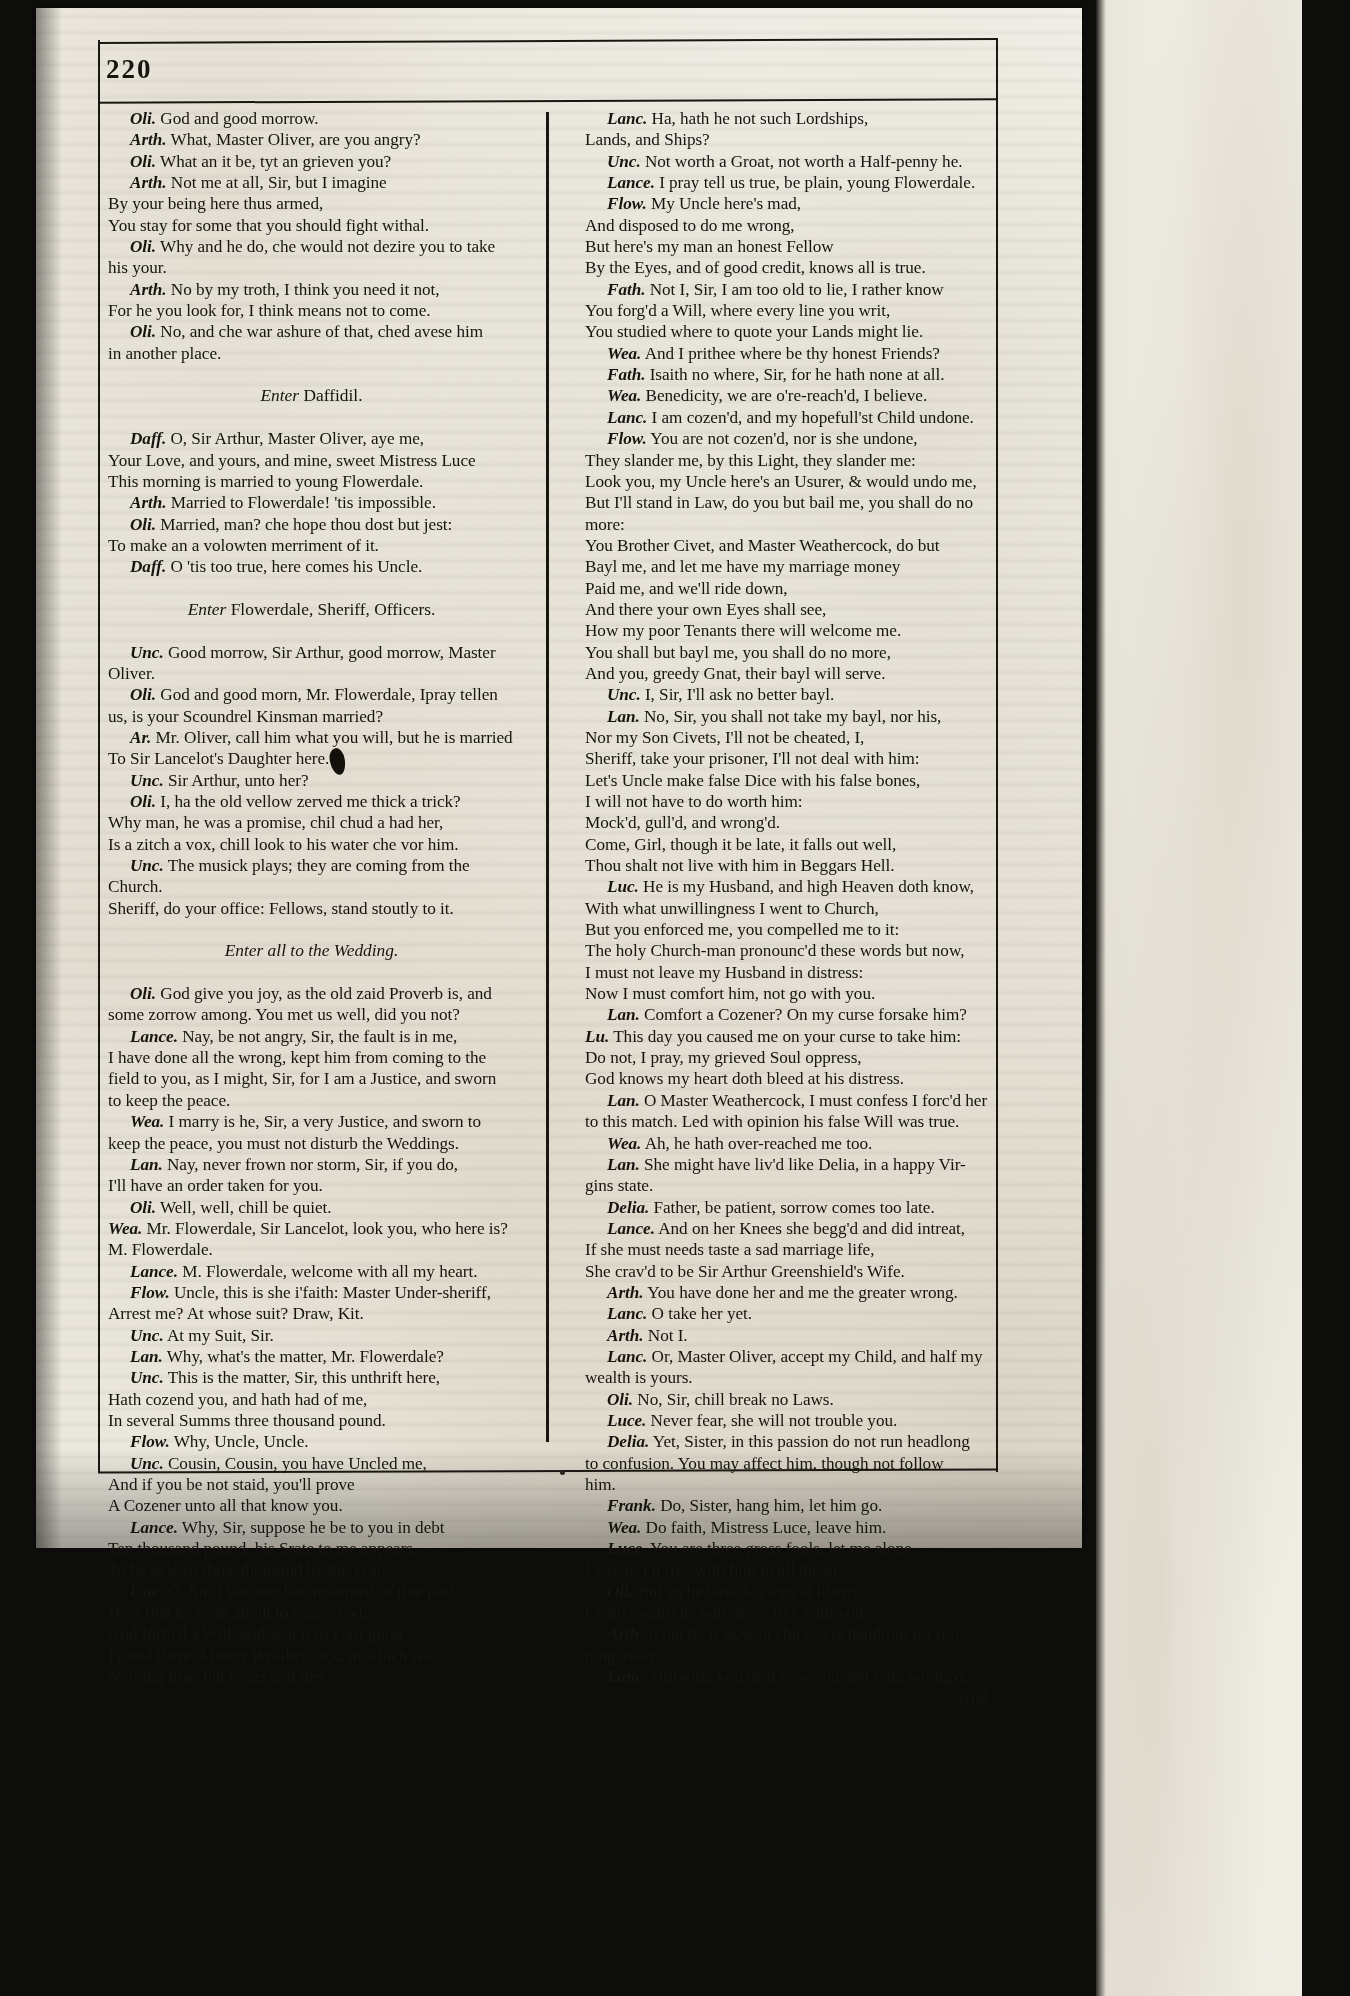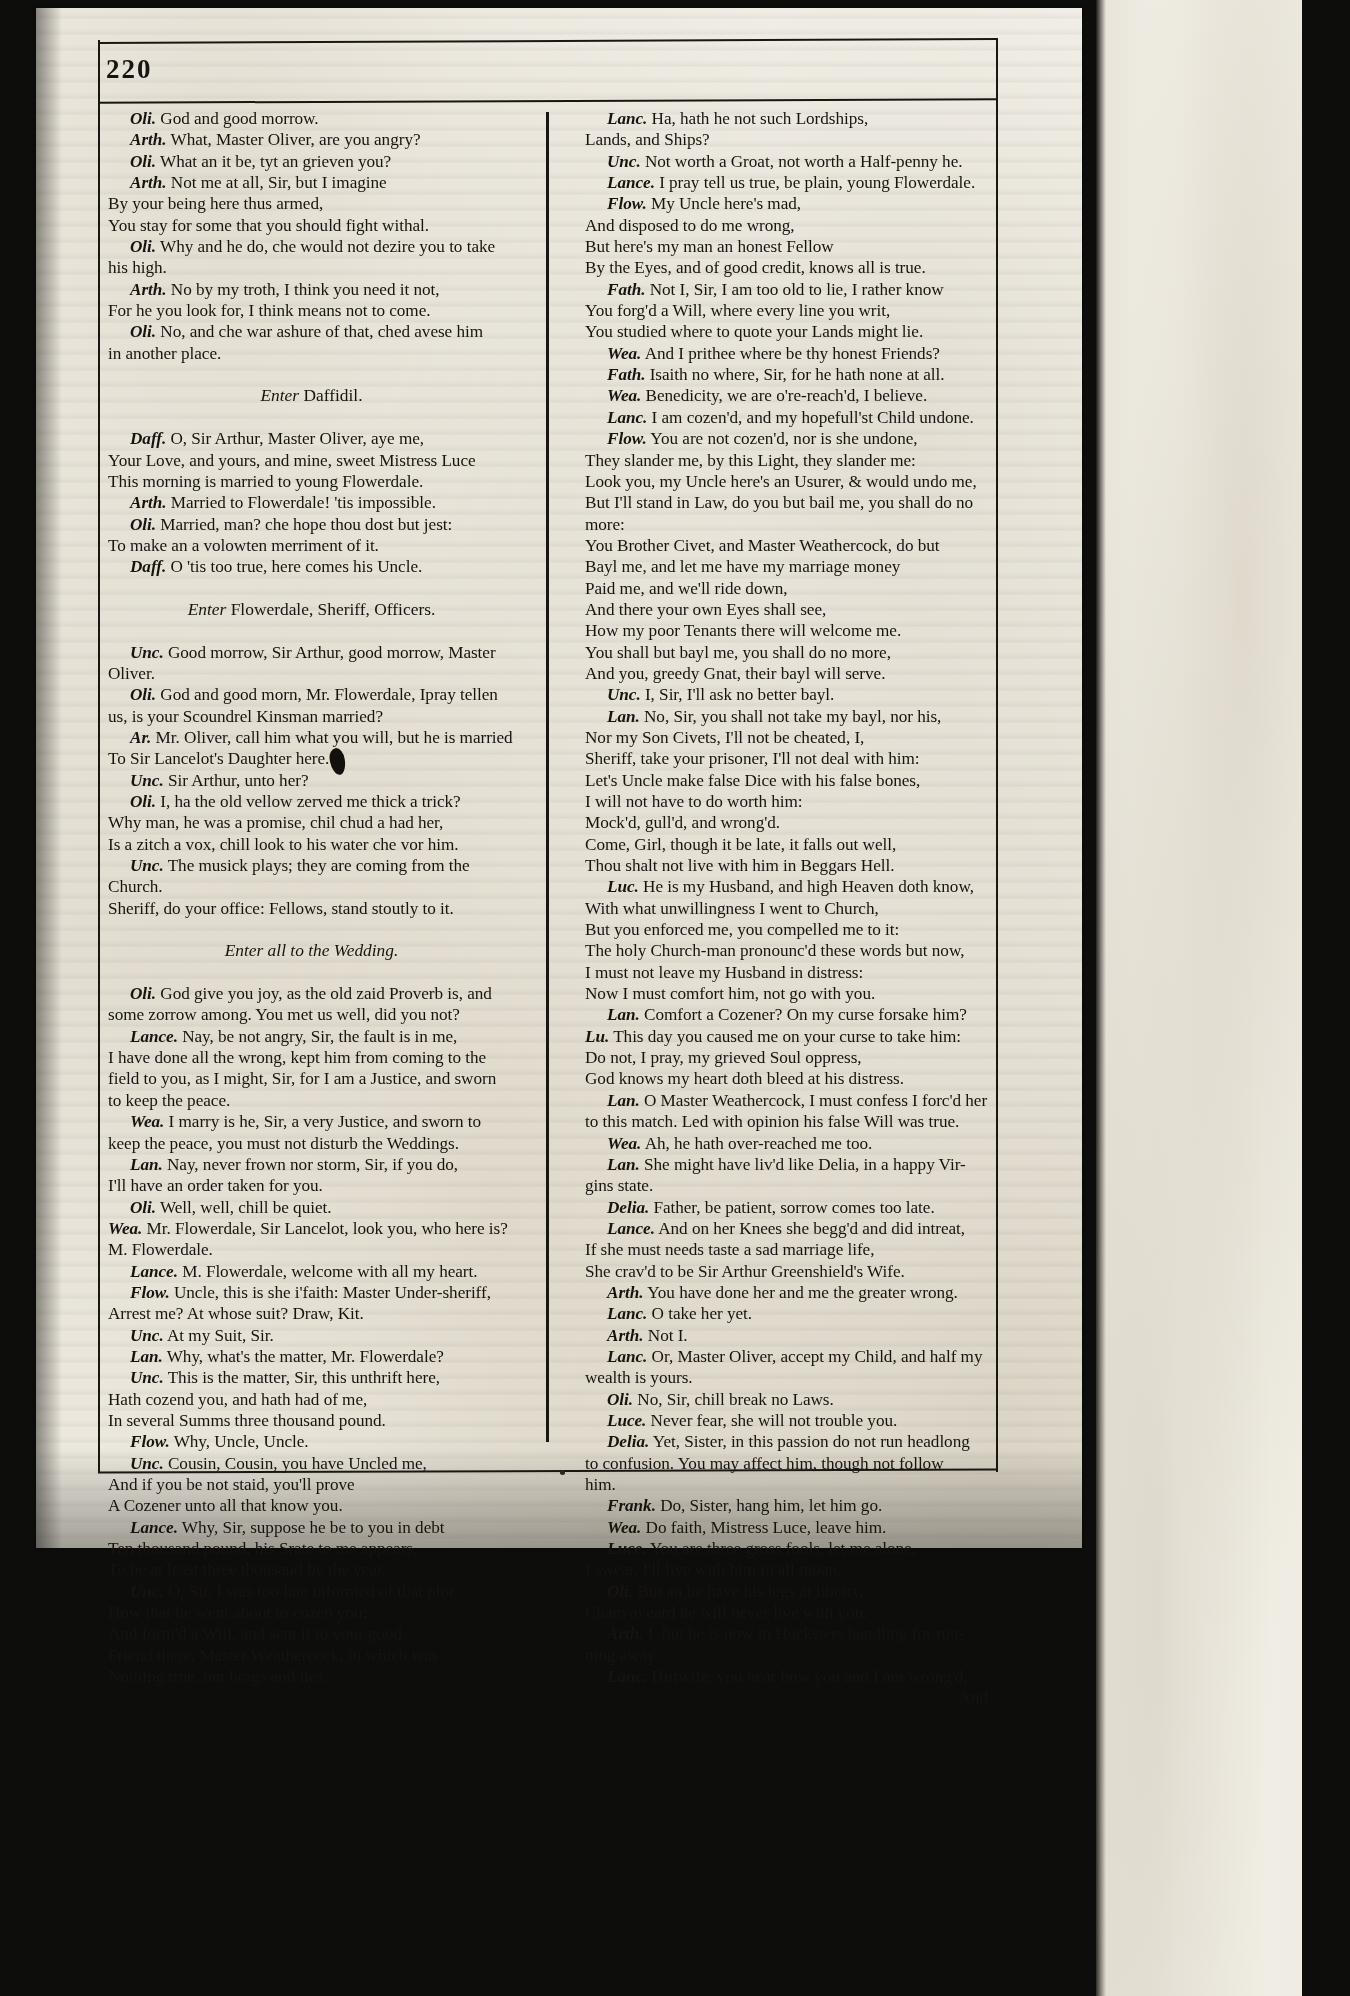--- a/index.html
+++ b/index.html
@@ -164,21 +164,21 @@
 
     <div id="cols">
       <div class="col col-left" id="colL">
           <div class="ln ind"><span class="sp">Oli.</span> God and good morrow.</div>
           <div class="ln ind"><span class="sp">Arth.</span> What, Master <span class="it">Oliver</span>, are you angry?</div>
           <div class="ln ind"><span class="sp">Oli.</span> What an it be, tyt an grieven you?</div>
           <div class="ln ind"><span class="sp">Arth.</span> Not me at all, Sir, but I imagine</div>
           <div class="ln">By your being here thus armed,</div>
           <div class="ln">You stay for some that you should fight withal.</div>
           <div class="ln ind"><span class="sp">Oli.</span> Why and he do, che would not dezire you to take</div>
-          <div class="ln">his high.</div>
+          <div class="ln">his your.</div>
           <div class="ln ind"><span class="sp">Arth.</span> No by my troth, I think you need it not,</div>
           <div class="ln">For he you look for, I think means not to come.</div>
           <div class="ln ind"><span class="sp">Oli.</span> No, and che war ashure of that, ched avese him</div>
           <div class="ln">in another place.</div>
           <div class="gap"></div>
           <div class="sd"><span class="it">Enter</span> <span class="rm">Daffidil.</span></div>
           <div class="gap"></div>
           <div class="ln ind"><span class="sp">Daff.</span> O, Sir <span class="it">Arthur</span>, Master <span class="it">Oliver</span>, aye me,</div>
           <div class="ln">Your Love, and yours, and mine, sweet Mistress <span class="it">Luce</span></div>
           <div class="ln">This morning is married to young <span class="it">Flowerdale.</span></div>

